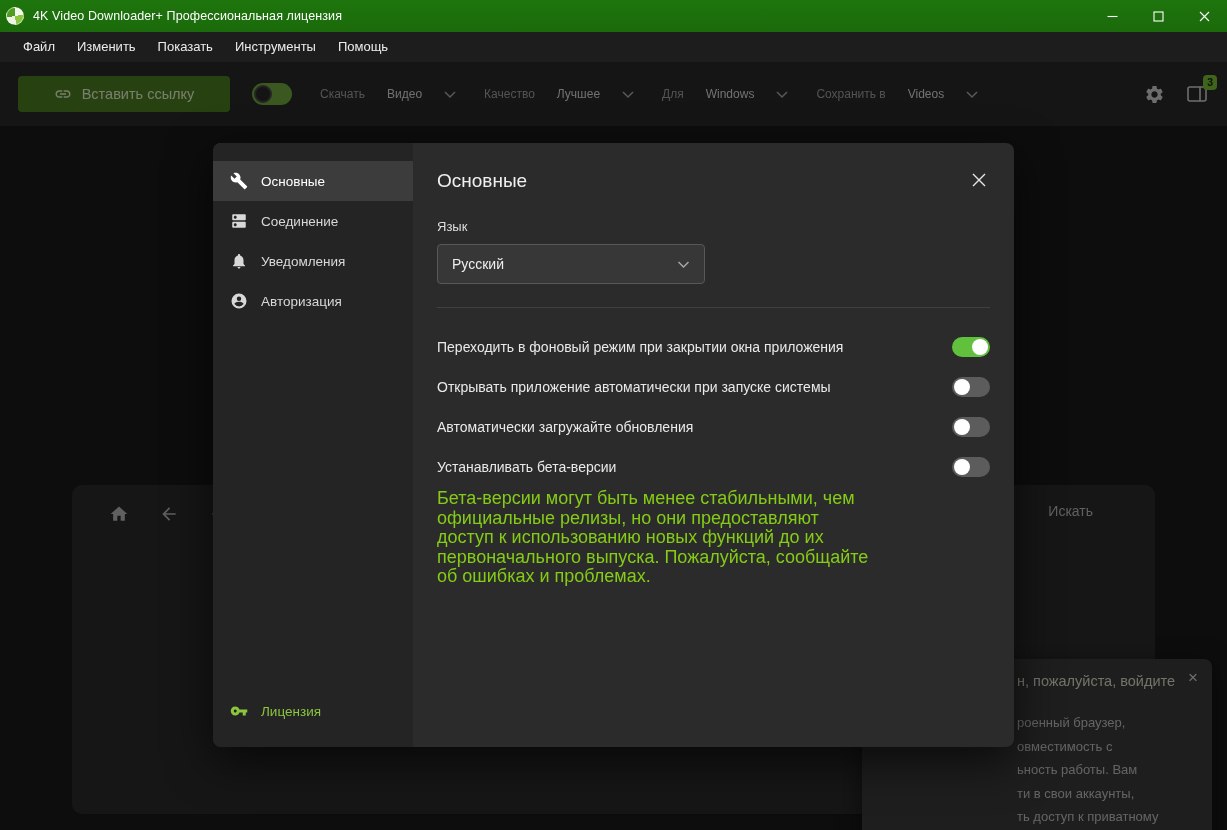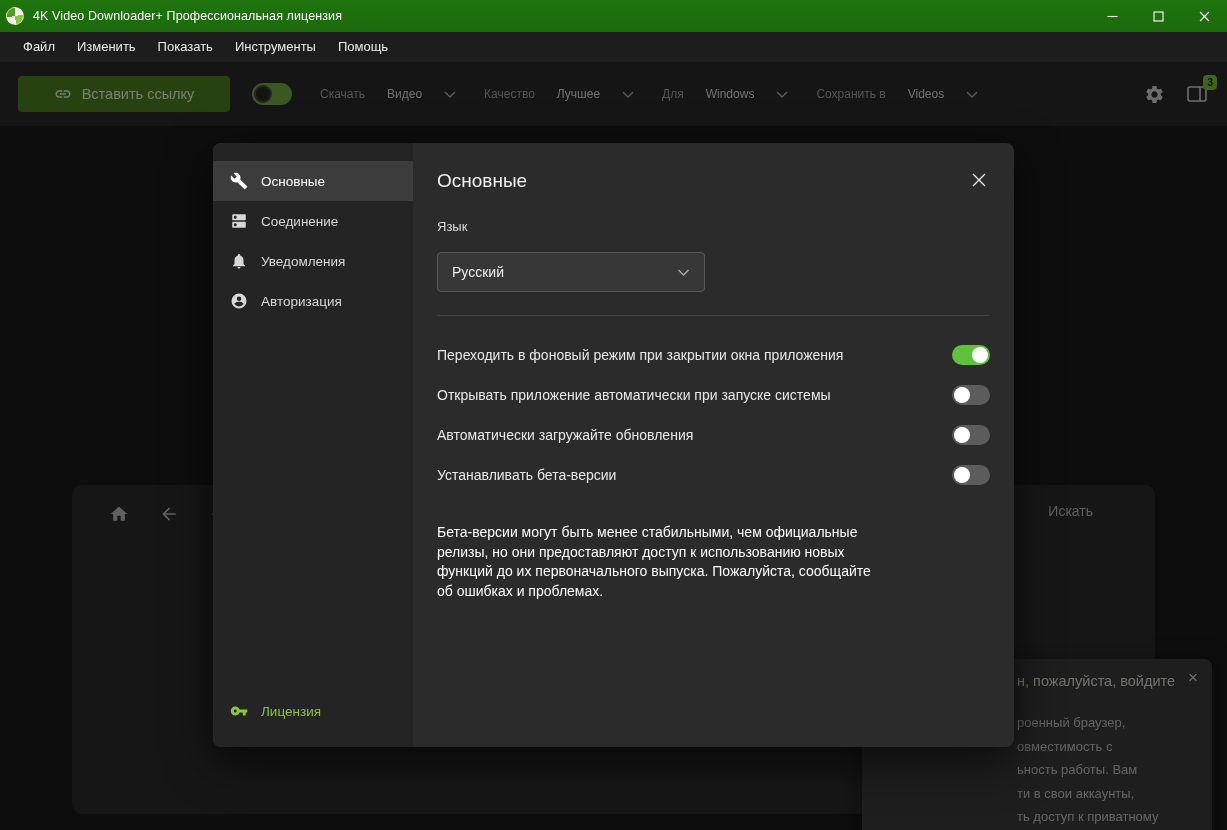--- a/index.html
+++ b/index.html
@@ -98,36 +98,36 @@
     position:absolute; left:0; right:18px; bottom:16px; height:40px;
     display:flex; align-items:center; gap:13px; padding:0 17px;
     color:var(--license-green,#8cc63f); font-size:13.5px;
   }
   .modal-content { flex:1; position:relative; padding:0 24px; }
   .modal-title { font-size:19px; color:#f0f0f0; padding-top:27px; font-weight:normal; }
   .modal-close { position:absolute; top:26px; right:24px; color:#e8e8e8; width:22px; height:22px;
     display:flex; align-items:center; justify-content:center; }
   .field-label { margin-top:27px; font-size:13px; color:#dcdcdc; }
   .select-box {
-    margin-top:18px; width:268px; height:40px; background:#373737; border:1px solid #585858;
+    margin-top:10px; width:268px; height:40px; background:#373737; border:1px solid #585858;
     border-radius:4px; display:flex; align-items:center; justify-content:space-between;
     padding:0 14px; font-size:14px; color:#efefef;
   }
   .divider { margin-top:23px; border:none; border-top:1px solid #414141; }
   .toggle-row { height:40px; display:flex; align-items:center; justify-content:space-between; }
   .toggle-rows { margin-top:19px; }
   .toggle-row .t-label { font-size:14px; color:#e9e9e9; }
   .switch { width:38px; height:20px; border-radius:10px; background:#5c5c5c; position:relative; flex:0 0 auto; }
   .switch::after {
     content:""; position:absolute; top:2px; left:2px; width:16px; height:16px;
     border-radius:50%; background:#fff;
   }
   .switch.on { background:var(--accent-green,#61c13d); }
   .switch.on::after { left:20px; }
-  .beta-note { margin-top:28px; width:442px; font-size:14px; line-height:19.5px; color:#ffffff; }
+  .beta-note { margin-top:2px; width:442px; font-size:18px; line-height:19.5px; color:#84cc16; }
 </style>
 </head>
 <body>
 
 <div class="app">
 
   <div class="titlebar">
     <div class="app-icon"></div>
     <span class="title">4K Video Downloader+ Профессиональная лицензия</span>
     <div class="win-controls">

